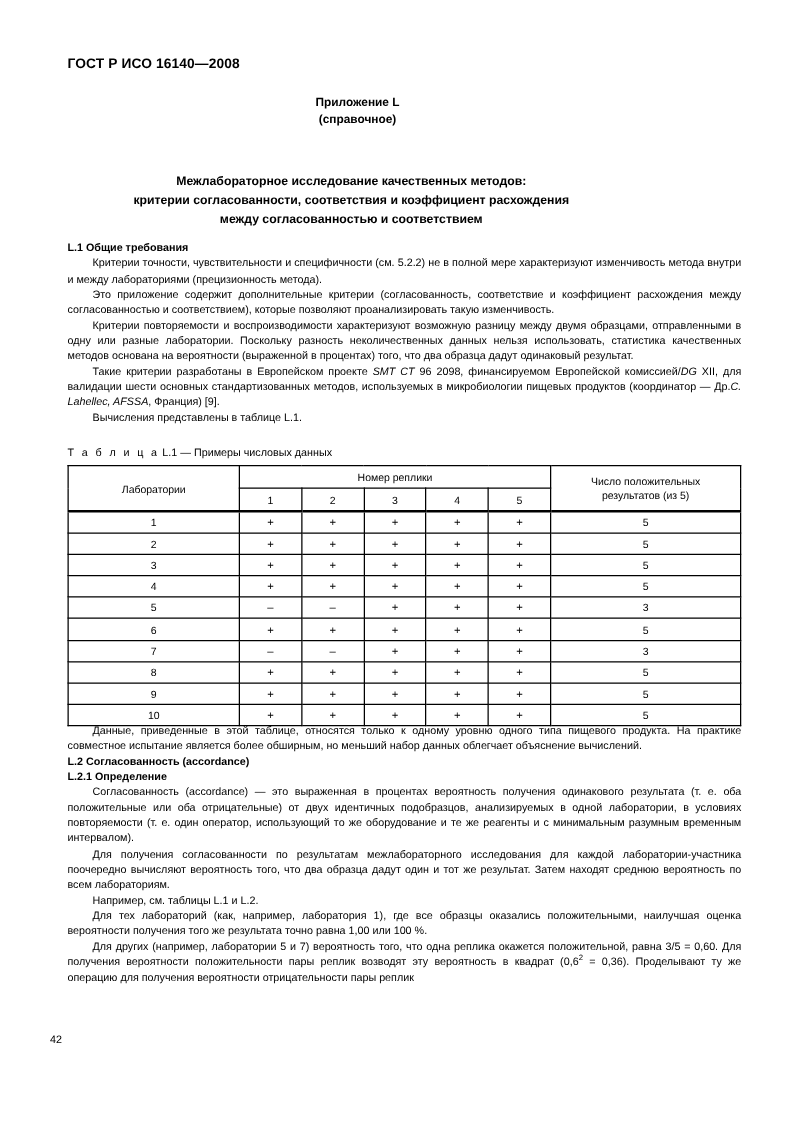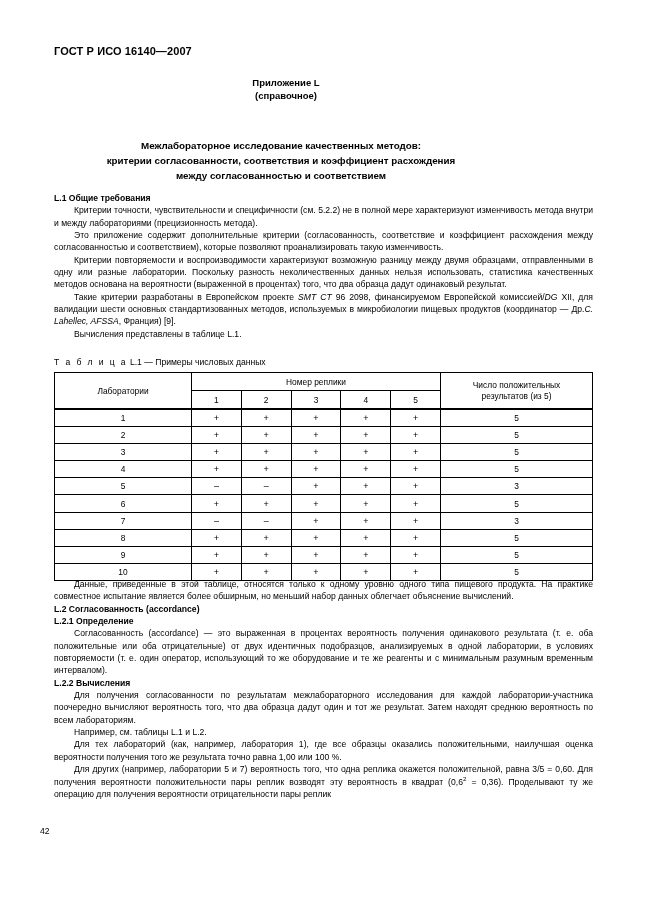--- a/index.html
+++ b/index.html
@@ -136,21 +136,21 @@
     left: 40px;
     top: 826px;
     font-size: 8.6px;
   }
 </style>
 </head>
 <body>
 
 <div class="page">
 
-  <div class="doc-header">ГОСТ Р ИСО 16140—2007</div>
+  <div class="doc-header">ГОСТ Р ИСО 16140—2008</div>
 
   <div class="annex-block">
     <div>Приложение L</div>
     <div class="annex-sub">(справочное)</div>
   </div>
 
   <div class="main-title">
     <div>Межлабораторное исследование качественных методов:</div>
     <div>критерии согласованности, соответствия и коэффициент расхождения</div>
     <div>между согласованностью и соответствием</div>
@@ -279,21 +279,20 @@
           </tr>
       </tbody>
     </table>
   </div>
 
   <div class="body-text" style="top:578px;">
     <p class="ind">Данные, приведенные в этой таблице, относятся только к одному уровню одного типа пищевого продукта. На практике совместное испытание является более обширным, но меньший набор данных облегчает объяснение вычислений.</p>
     <p class="hd0">L.2 Согласованность (accordance)</p>
     <p class="hd0">L.2.1 Определение</p>
     <p class="ind">Согласованность (accordance) — это выраженная в процентах вероятность получения одинакового результата (т. е. оба положительные или оба отрицательные) от двух идентичных подобразцов, анализируемых в одной лаборатории, в условиях повторяемости (т. е. один оператор, использующий то же оборудование и те же реагенты и с минимальным разумным временным интервалом).</p>
-    <p class="hd0">L.2.2 Вычисления</p>
     <p class="ind">Для получения согласованности по результатам межлабораторного исследования для каждой лаборатории-участника поочередно вычисляют вероятность того, что два образца дадут один и тот же результат. Затем находят среднюю вероятность по всем лабораториям.</p>
     <p class="ind">Например, см. таблицы L.1 и L.2.</p>
     <p class="ind">Для тех лабораторий (как, например, лаборатория 1), где все образцы оказались положительными, наилучшая оценка вероятности получения того же результата точно равна 1,00 или 100 %.</p>
     <p class="ind"><span>Для других (например, лаборатории 5 и 7) вероятность того, что одна реплика окажется положительной, равна 3/5 = 0,60. Для получения вероятности положительности пары реплик возводят эту вероятность в квадрат (0,6</span><sup>2</sup><span> = 0,36). Проделывают ту же операцию для получения вероятности отрицательности пары реплик</span></p>
   </div>
 
   <div class="page-number">42</div>
 
 </div>
 

